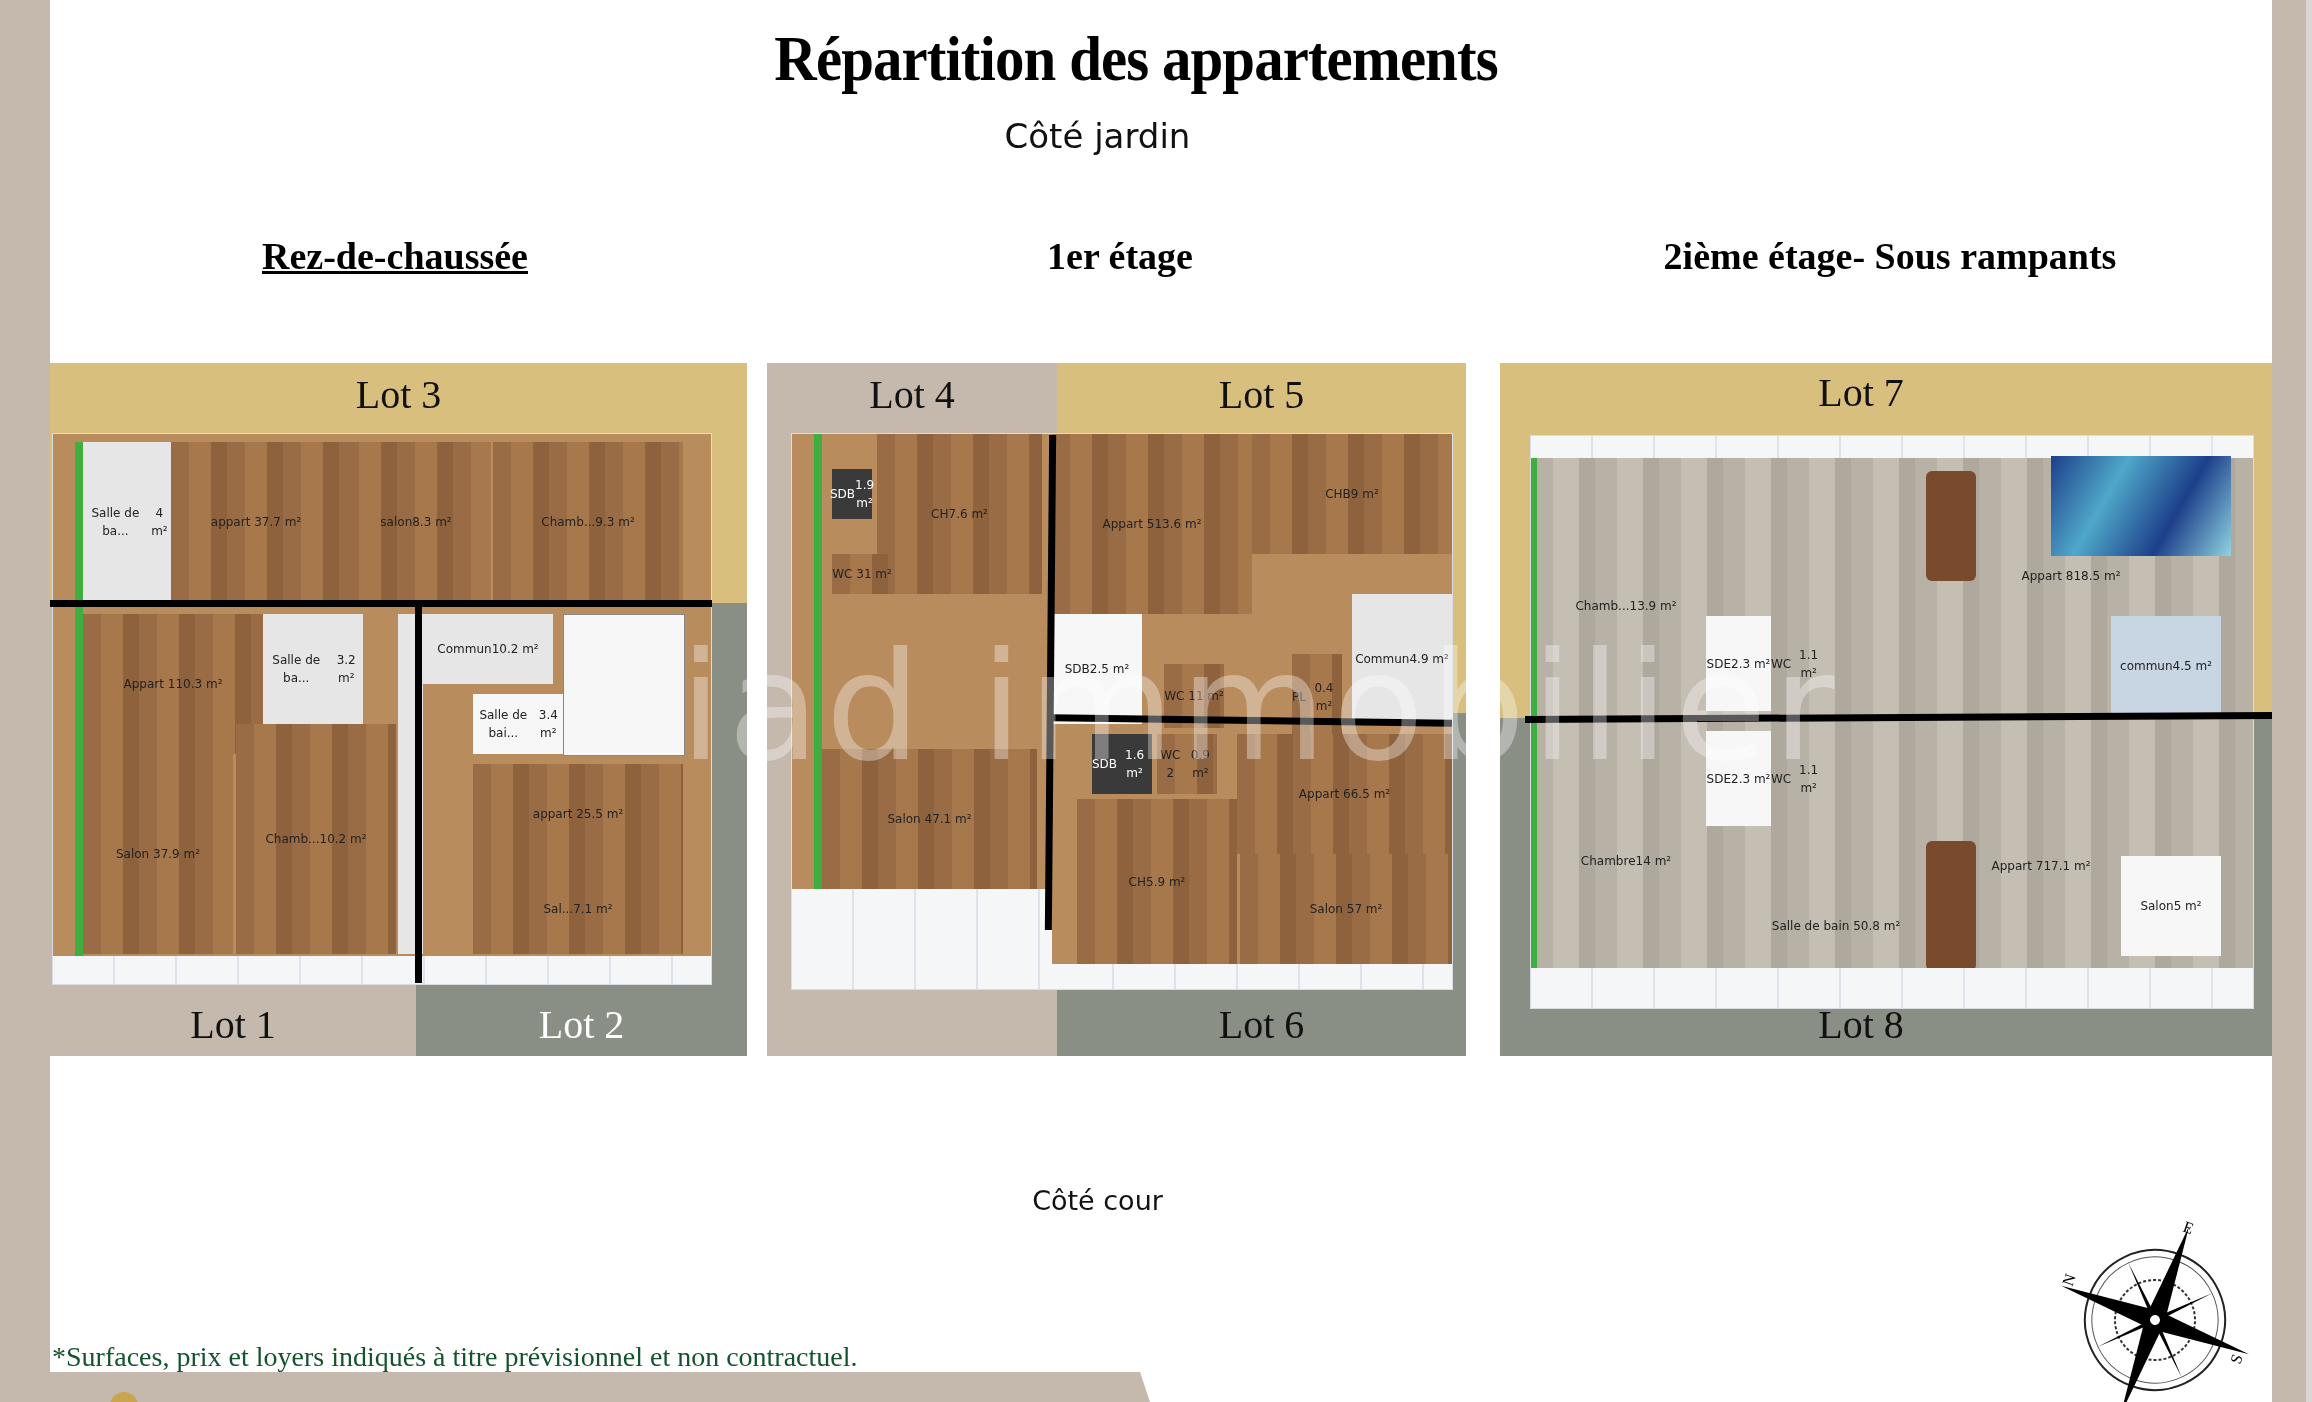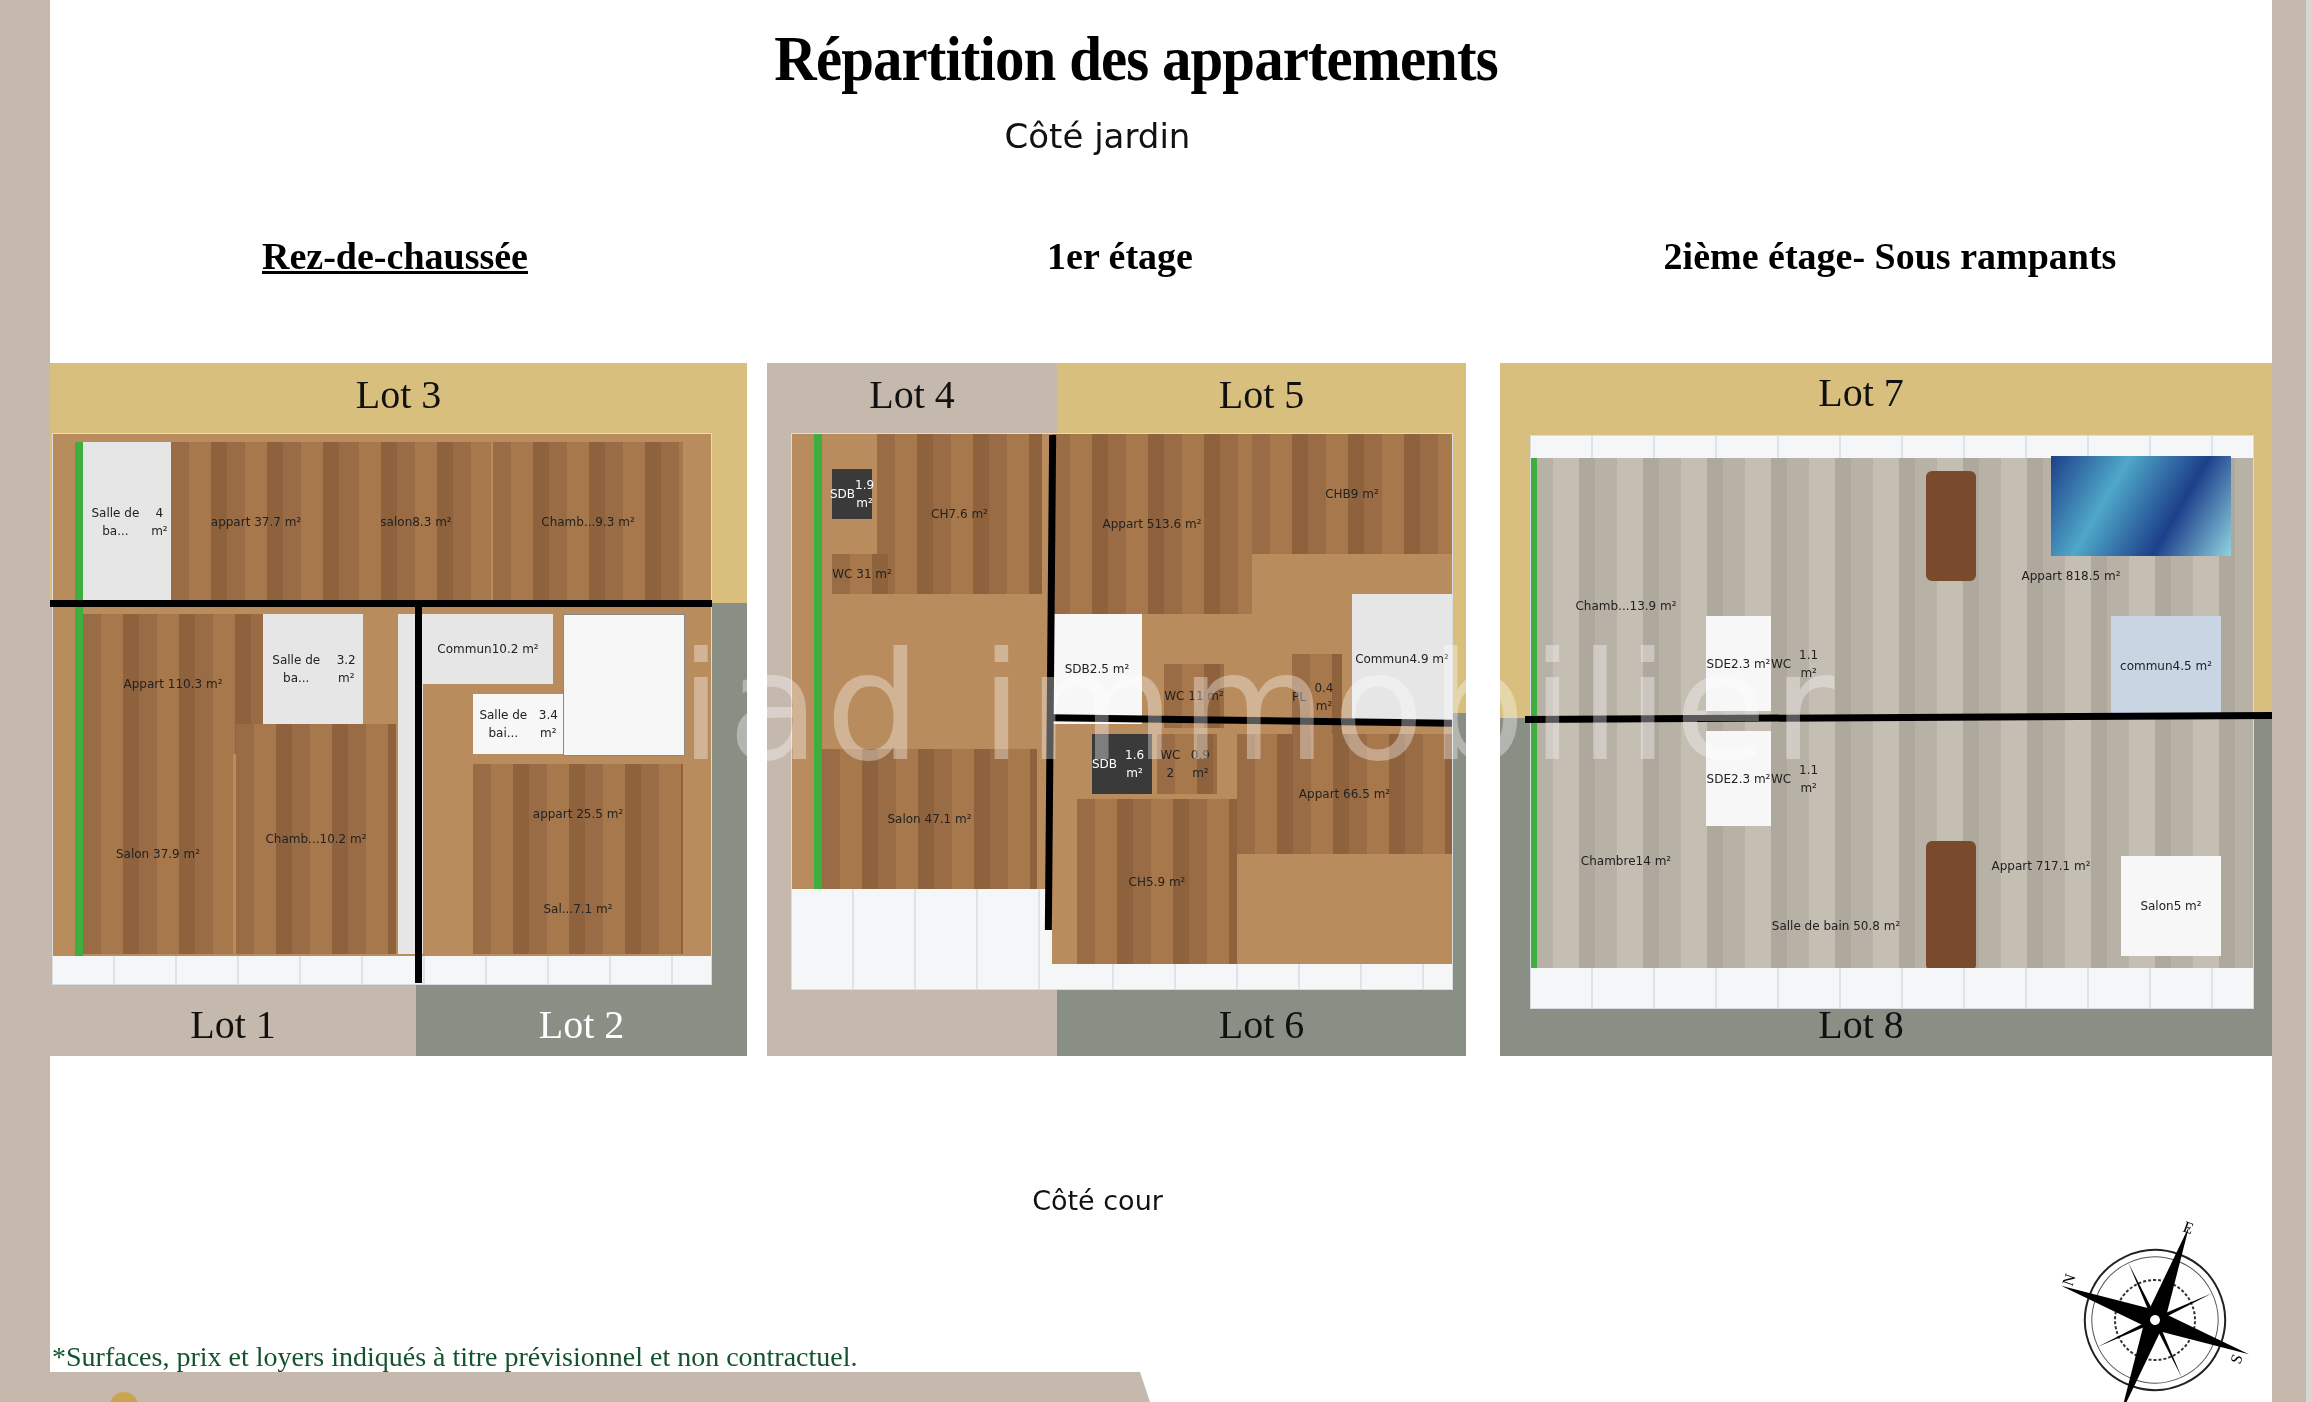--- a/index.html
+++ b/index.html
@@ -196,20 +196,24 @@
         <span>WC 2</span>
         <span>0.9 m²</span>
       </div>
     <div class="room wood" style="left:445px;top:300px;width:215px;height:120px;">
         <span>Appart 6</span>
         <span>6.5 m²</span>
       </div>
     <div class="room wood" style="left:285px;top:365px;width:160px;height:165px;">
         <span>CH</span>
         <span>5.9 m²</span>
+      </div>
+    <div class="room wood" style="left:448px;top:420px;width:212px;height:110px;">
+        <span>Salon 5</span>
+        <span>7 m²</span>
       </div>
     <div class="terrace" style="left:0;top:455px;width:260px;height:100px;"></div>
     <div class="terrace" style="left:260px;top:530px;width:400px;height:25px;"></div>
   </div>
   <div class="divider" style="left:280px;top:72px;width:7px;height:495px;transform:rotate(0.5deg);"></div>
   <div class="divider" style="left:285px;top:354px;width:400px;height:7px;transform:rotate(0.8deg);"></div>
 </div>
 
 <div class="abs" style="left:1500px;top:363px;width:772px;height:693px;">
   <div class="abs band gold" style="left:0;top:0;width:772px;height:355px;"></div>

